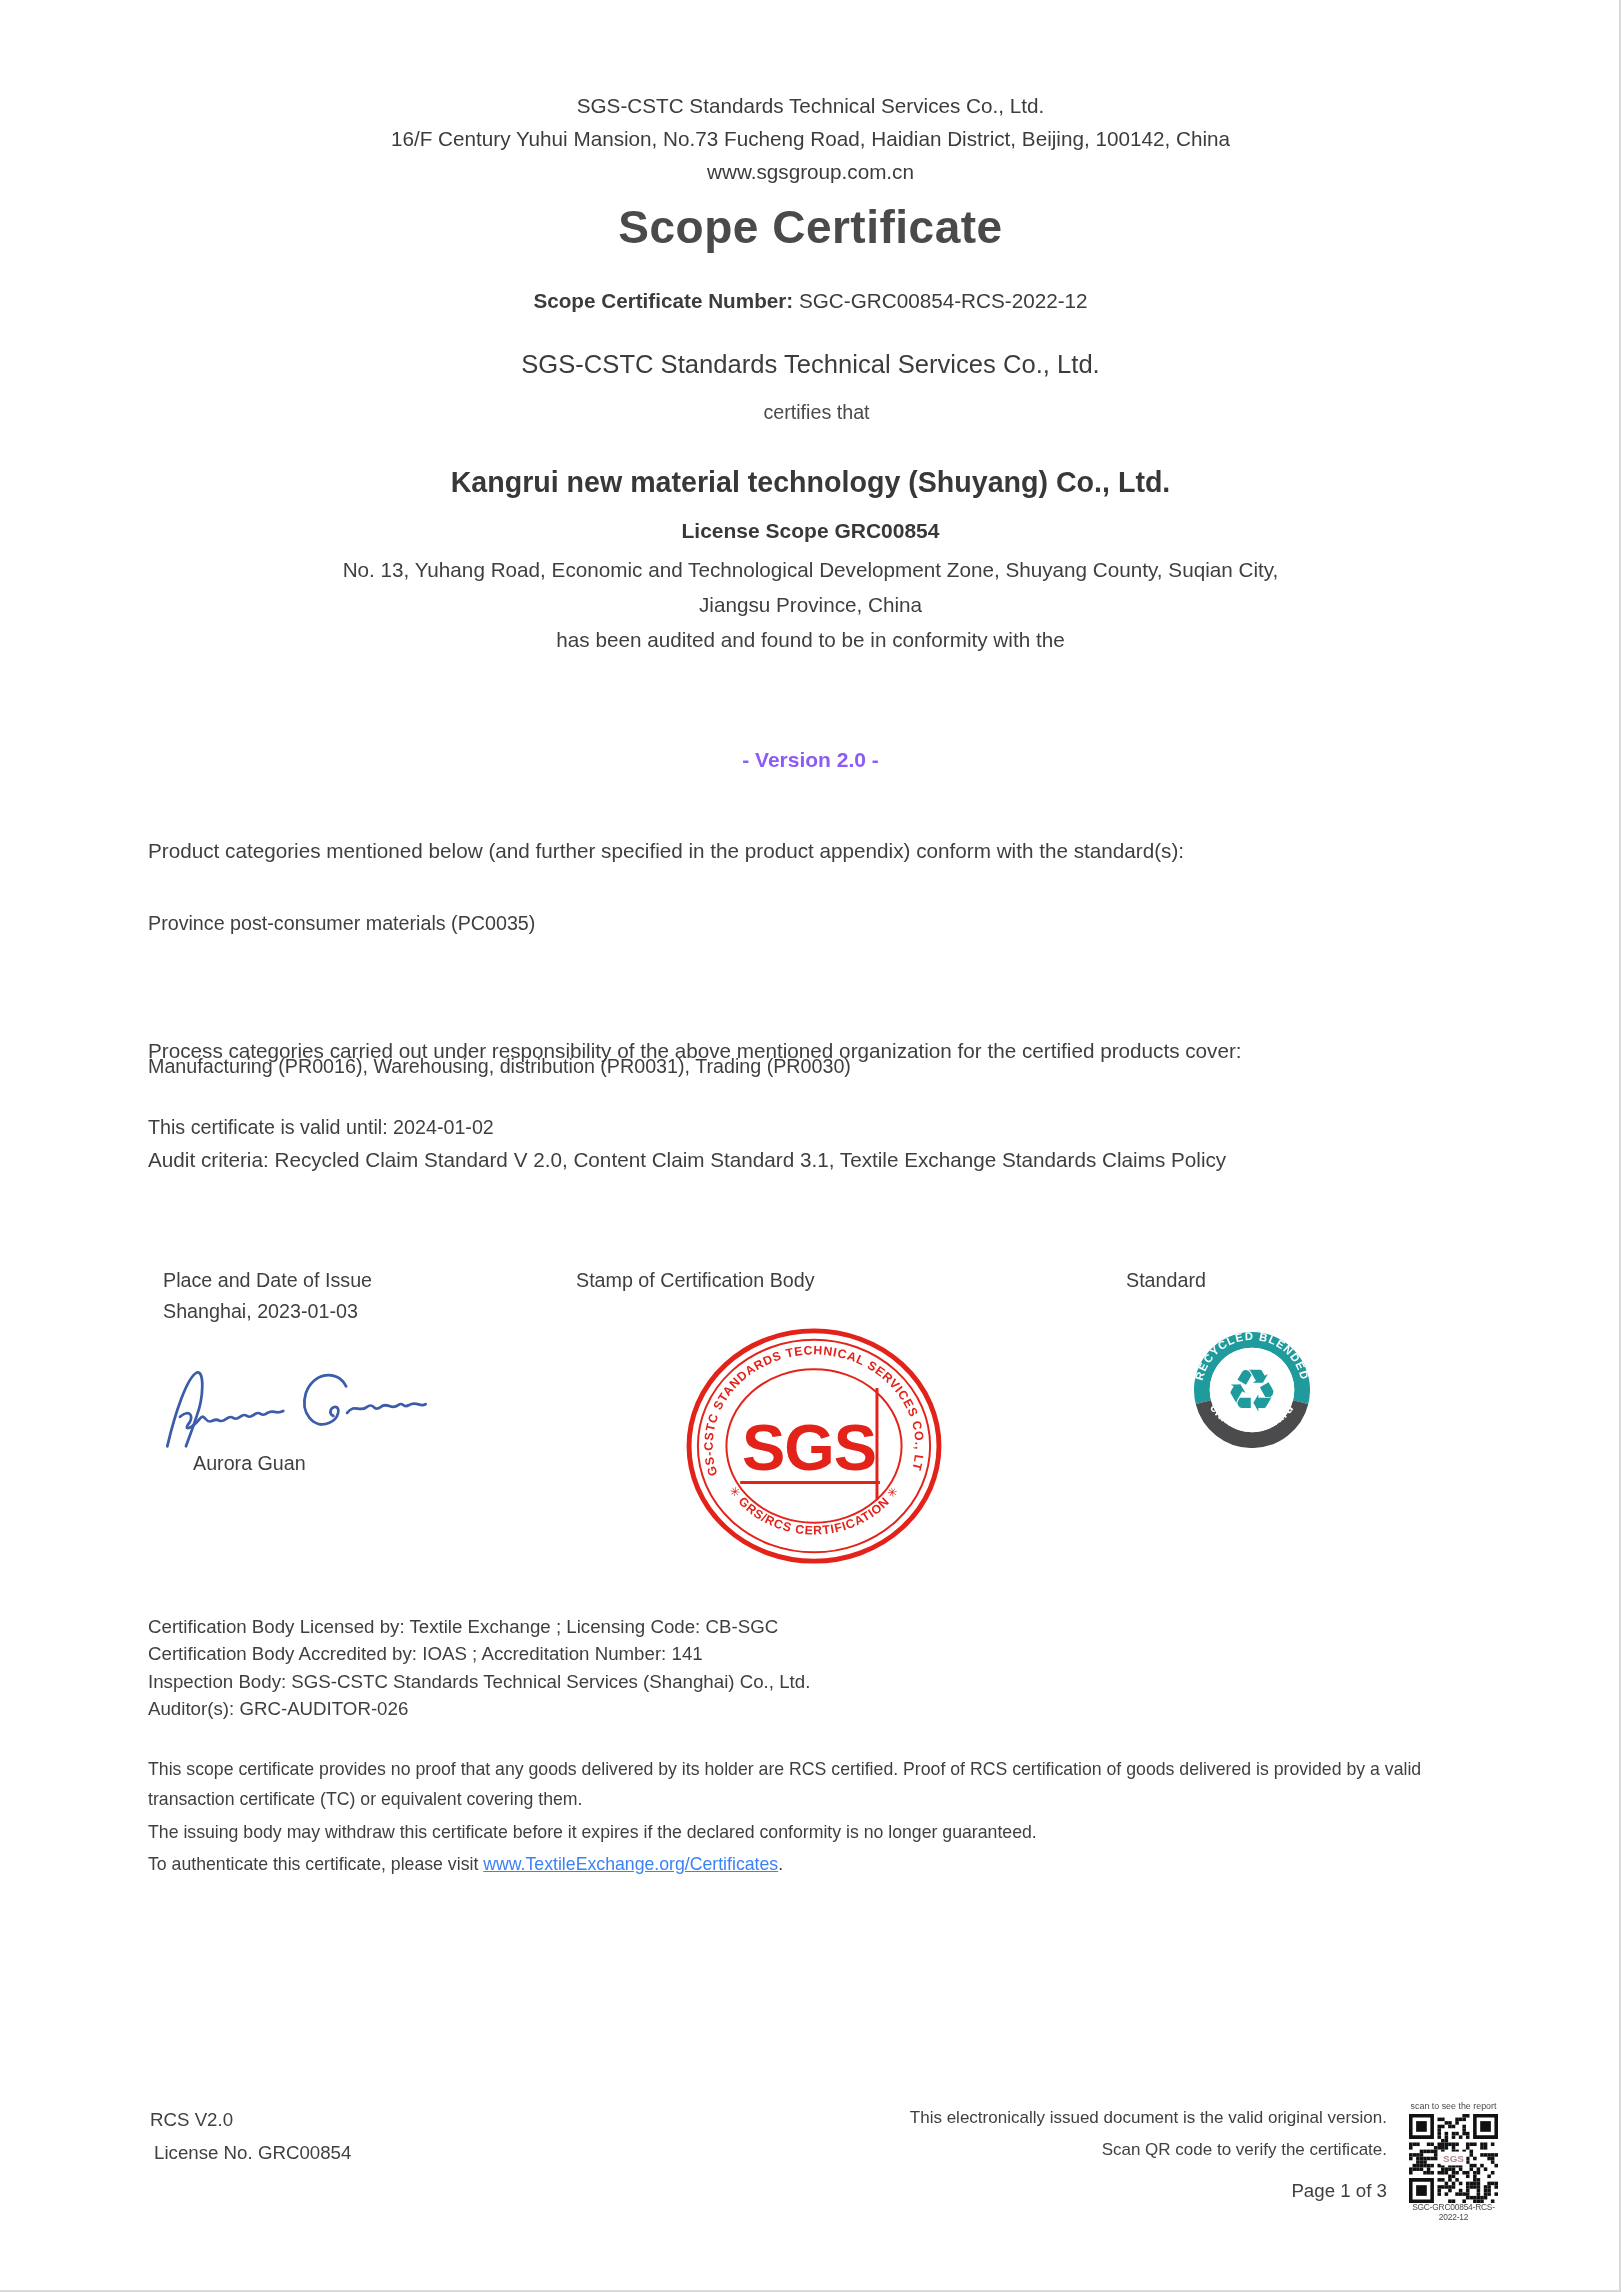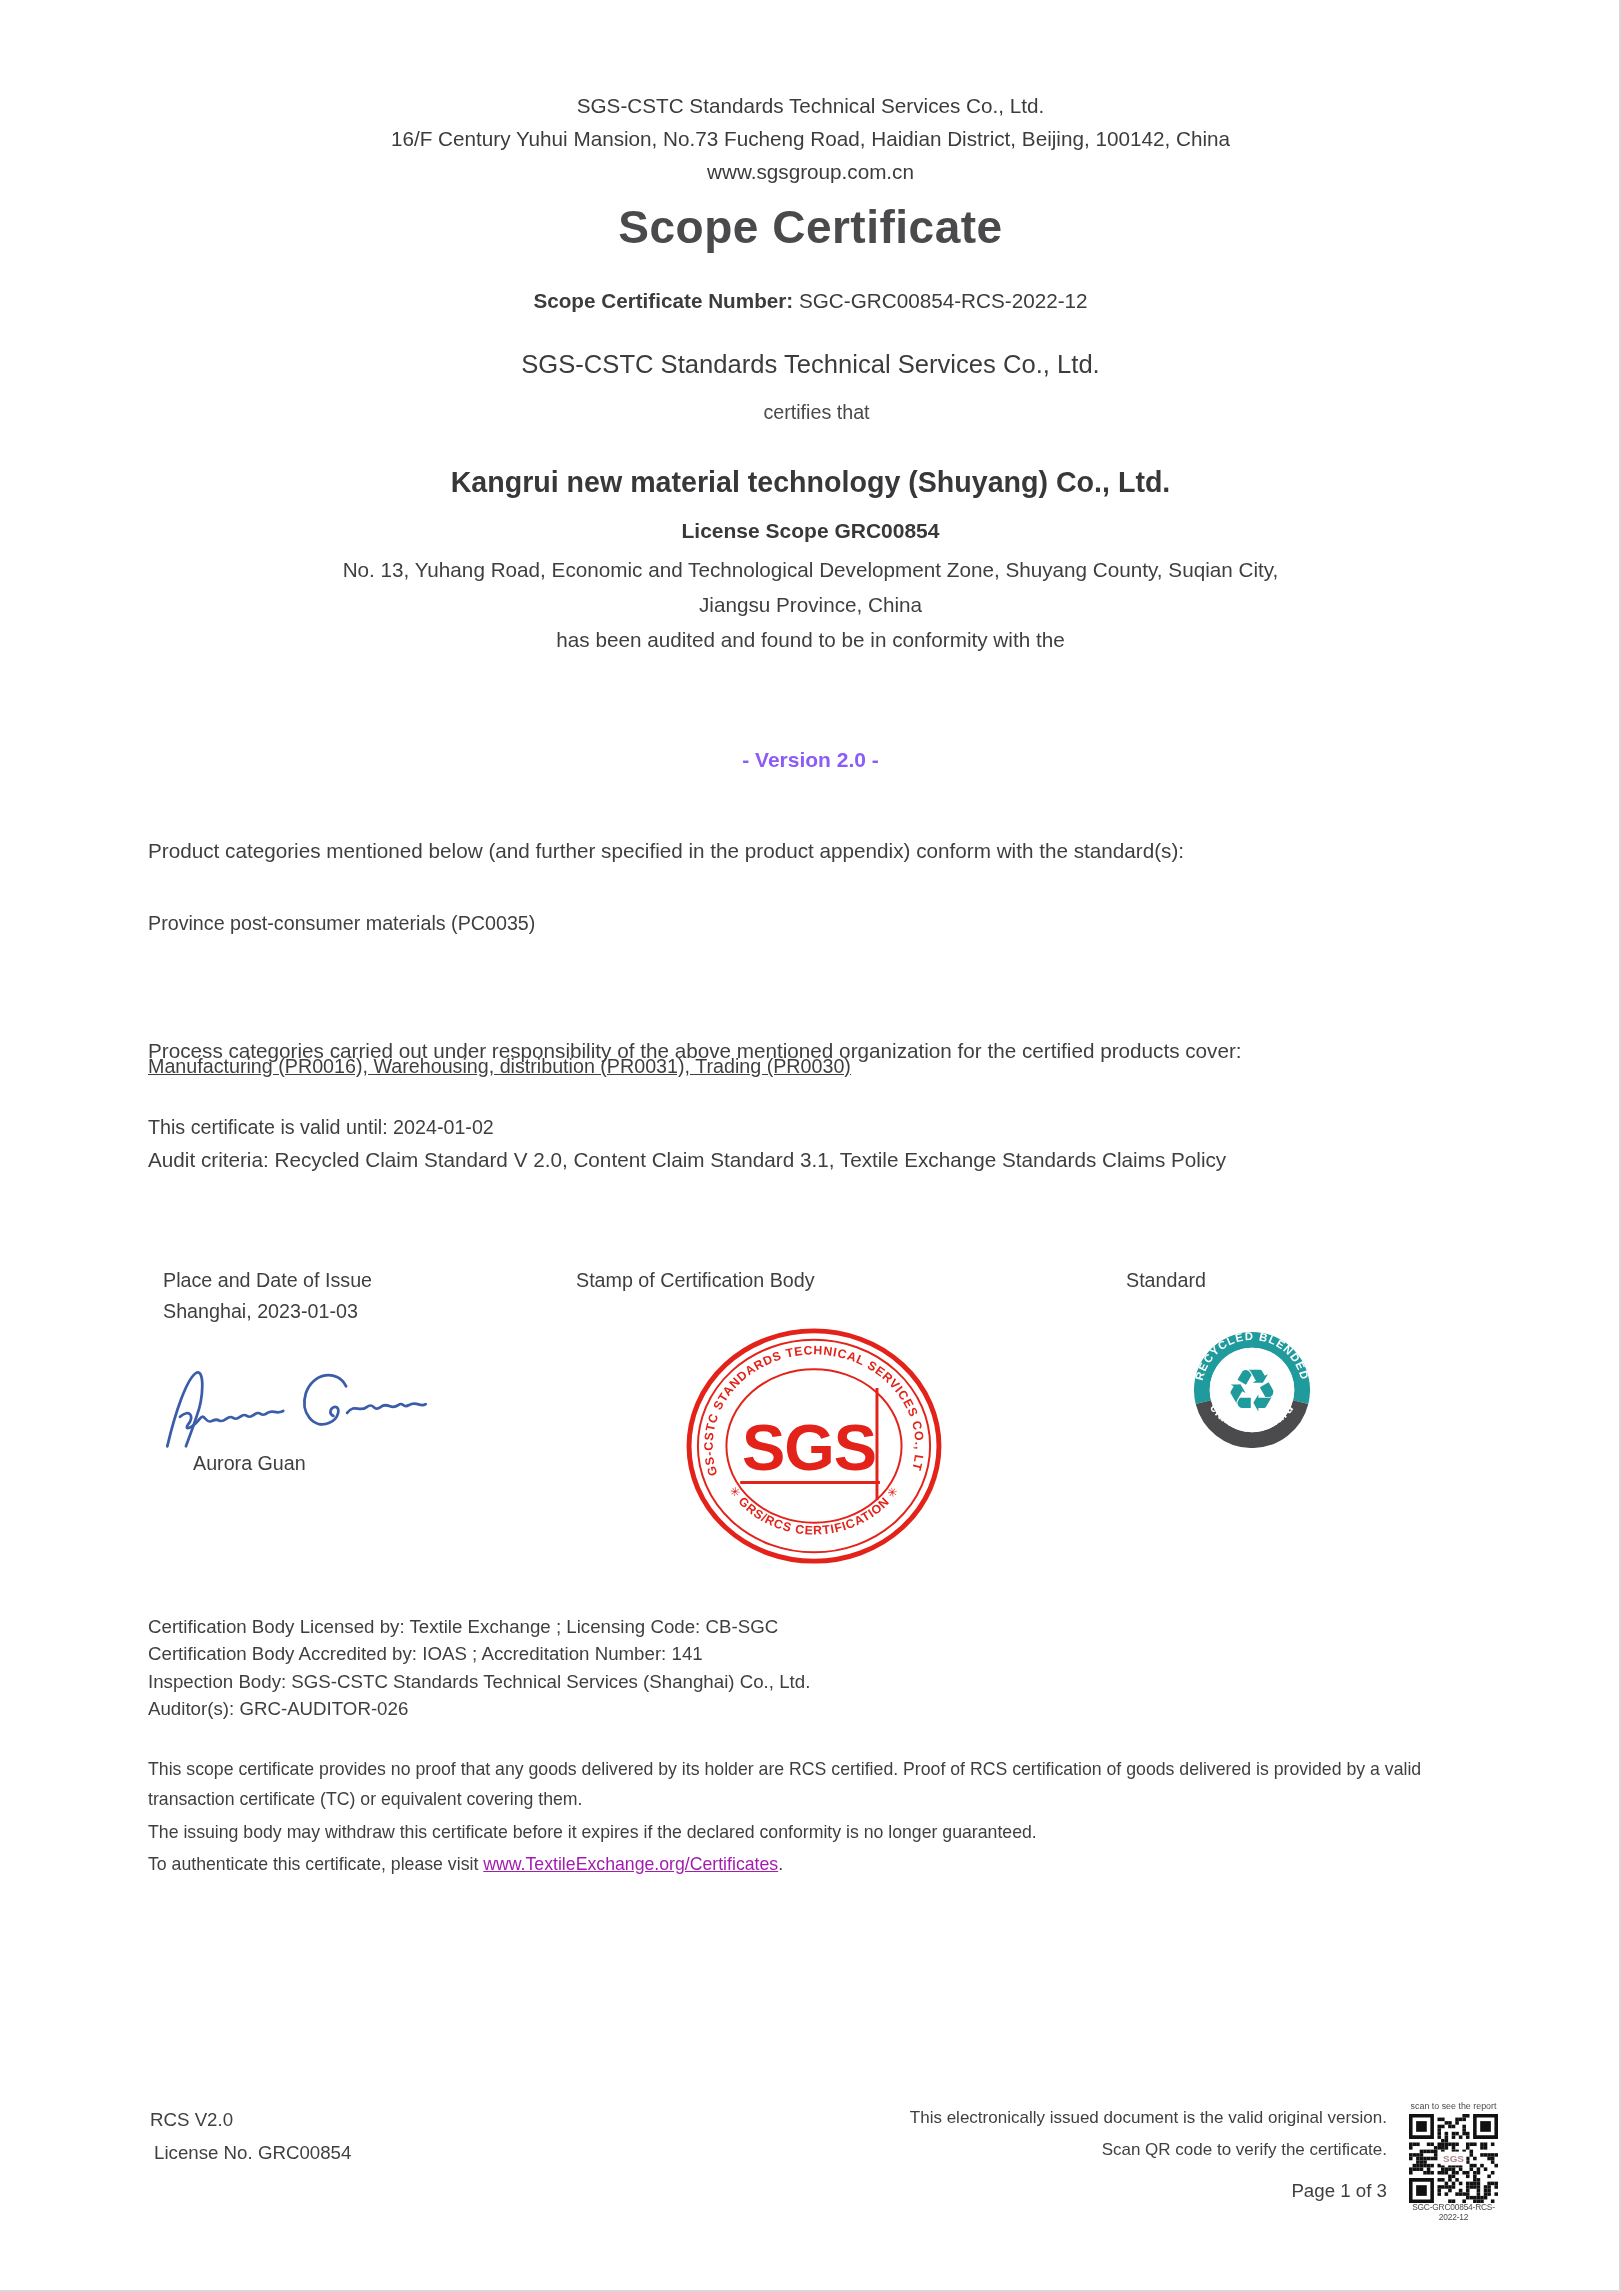--- a/index.html
+++ b/index.html
@@ -28,21 +28,21 @@
   .addr { font-size:20.7px; color:#3f3f41; }
   .audited { font-size:20.7px; color:#3f3f41; }
   .std-name { font-size:28.6px; font-weight:bold; color:#38383a; }
   .std-ver { font-size:21px; font-weight:bold; color:#8b5cf6; }
   .body-par { left:148px; width:1359px; font-size:20.7px; color:#3f3f41; }
   .body-val { left:148px; width:1359px; font-size:19.7px; color:#3f3f41; }
   .col-head { font-size:19.7px; color:#3f3f41; }
   .sig-name { font-size:19.7px; color:#3f3f41; }
   .accred { left:148px; width:1359px; font-size:18.7px; color:#3f3f41; }
   .legal { left:148px; width:1364px; font-size:17.7px; line-height:29.6px; color:#3f3f41; }
-  .legal a { color:#a21caf; text-decoration:underline; }
+  .legal a { color:#3b82f6; text-decoration:underline; }
   .foot { font-size:18.7px; color:#404040; }
   .foot-right { left:788px; width:599px; text-align:right; font-size:17px; color:#3f3f41; }
   .qr-wrap { left:1407px; width:93px; text-align:center; }
   .qr-cap-top { font-size:8.9px; color:#4a4a4c; line-height:10.8px; }
   .qr-cap-bot { font-size:8.4px; color:#4a4a4c; line-height:9.9px; letter-spacing:-0.2px; }
   svg text { font-family:"Liberation Sans","DejaVu Sans",sans-serif; }
 </style>
 </head>
 <body>
 
@@ -68,21 +68,21 @@
   <div class="abs ctr license" style="top:519px;">License Scope GRC00854</div>
   <div class="abs ctr addr" style="top:558px;">No. 13, Yuhang Road, Economic and Technological Development Zone, Shuyang County, Suqian City,</div>
   <div class="abs ctr addr" style="top:593px;">Jiangsu Province, China</div>
   <div class="abs ctr audited" style="top:628px;">has been audited and found to be in conformity with the</div>
 
   <div class="abs ctr std-ver" style="top:748px;">- Version 2.0 -</div>
 
   <div class="abs body-par" style="top:839px;">Product categories mentioned below (and further specified in the product appendix) conform with the standard(s):</div>
   <div class="abs body-val" style="top:912px;">Province post-consumer materials (PC0035)</div>
   <div class="abs body-par" style="top:1039px;">Process categories carried out under responsibility of the above mentioned organization for the certified products cover:</div>
-  <div class="abs body-val" style="top:1055px;text-decoration:underline;">Manufacturing (PR0016), Warehousing, distribution (PR0031), Trading (PR0030)</div>
+  <div class="abs body-val" style="top:1055px;">Manufacturing (PR0016), Warehousing, distribution (PR0031), Trading (PR0030)</div>
   <div class="abs body-val" style="top:1116px;">This certificate is valid until: 2024-01-02</div>
   <div class="abs body-par" style="top:1148px;">Audit criteria: Recycled Claim Standard V 2.0, Content Claim Standard 3.1, Textile Exchange Standards Claims Policy</div>
 
   <div class="abs col-head" style="left:163px; top:1269px;">Place and Date of Issue</div>
   <div class="abs col-head" style="left:576px; top:1269px;">Stamp of Certification Body</div>
   <div class="abs col-head" style="left:1126px; top:1269px;">Standard</div>
 
   <div class="abs col-head" style="left:163px; top:1300px;">Shanghai, 2023-01-03</div>
 
   <div class="abs" style="left:153px; top:1352px;">

